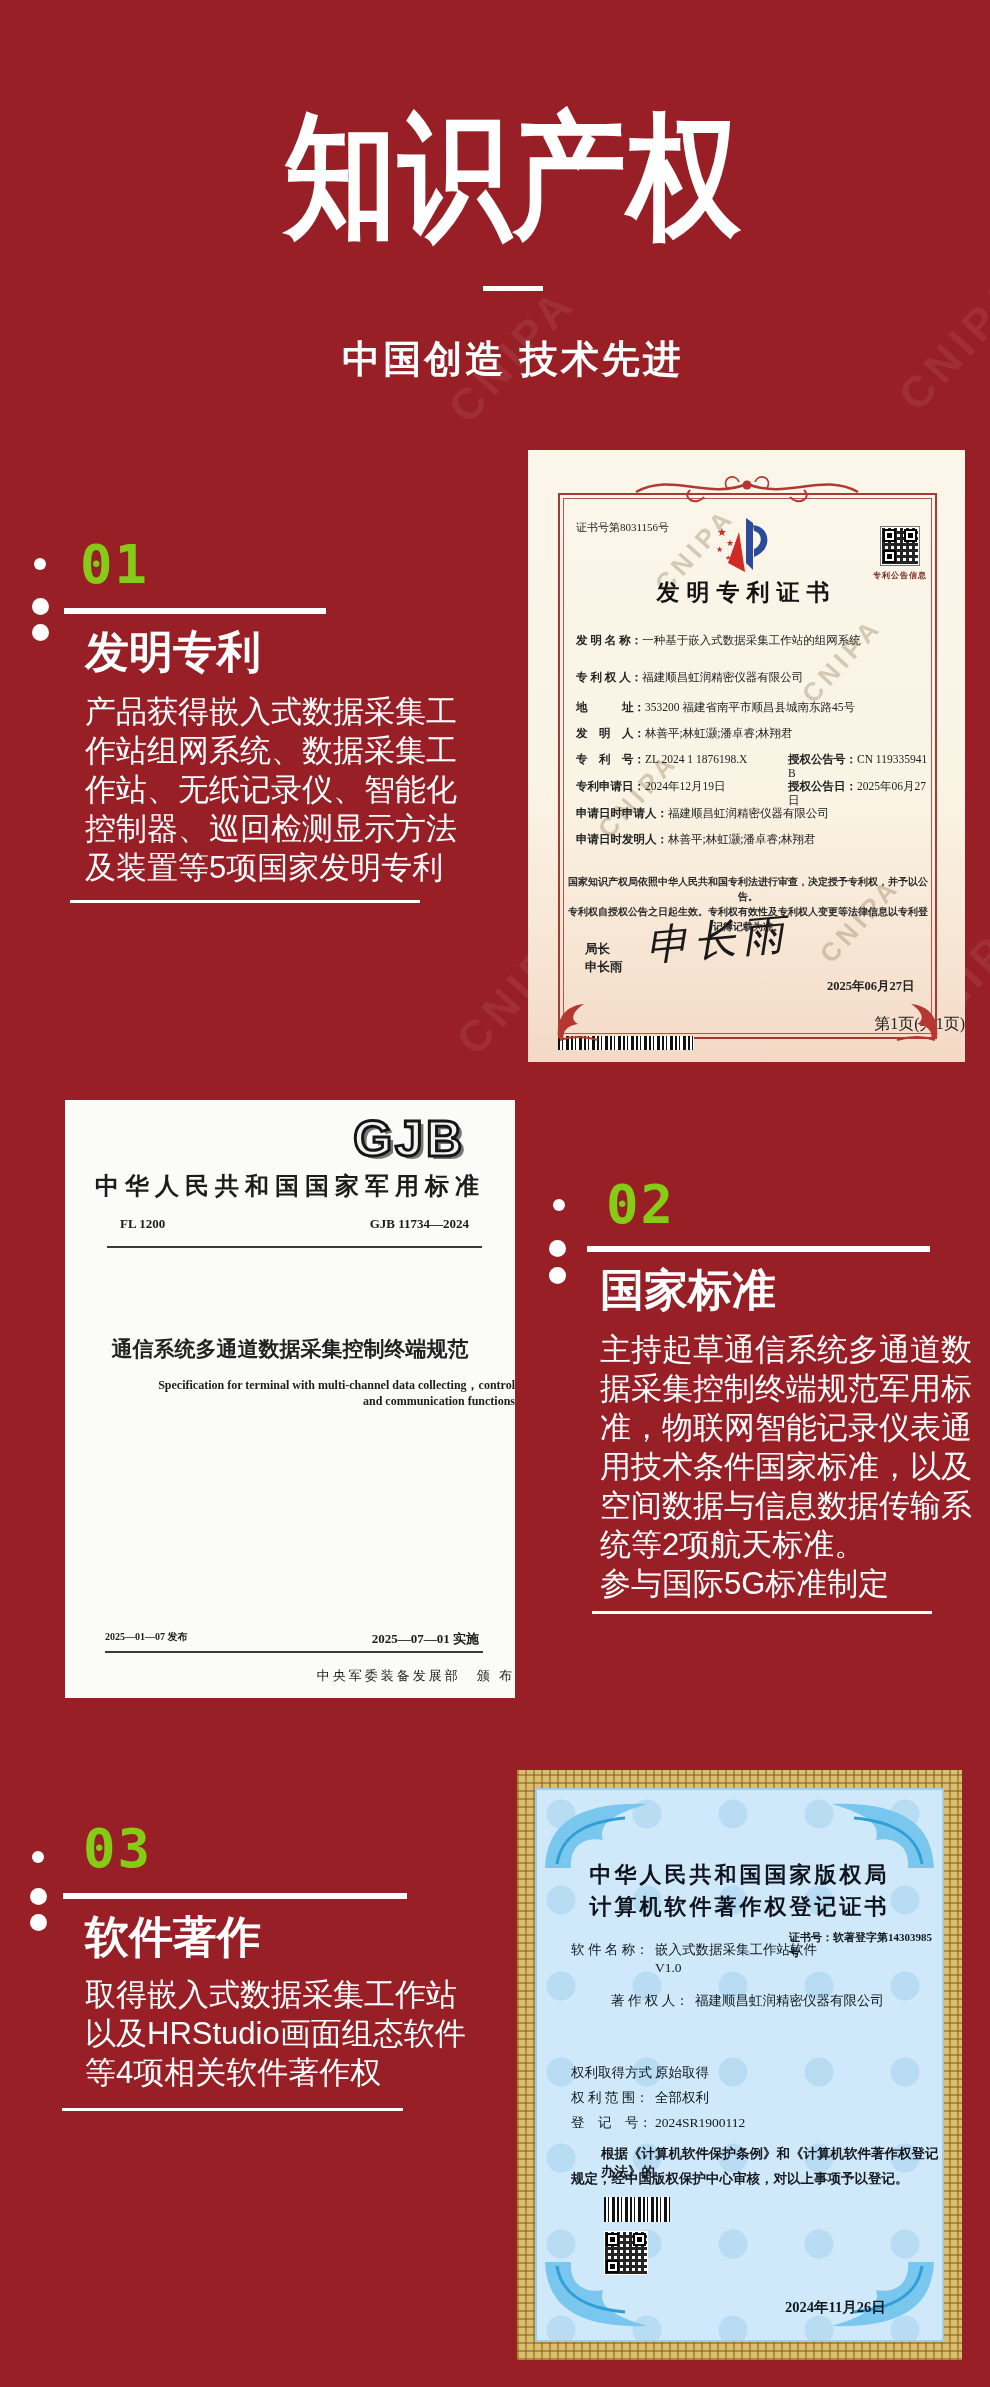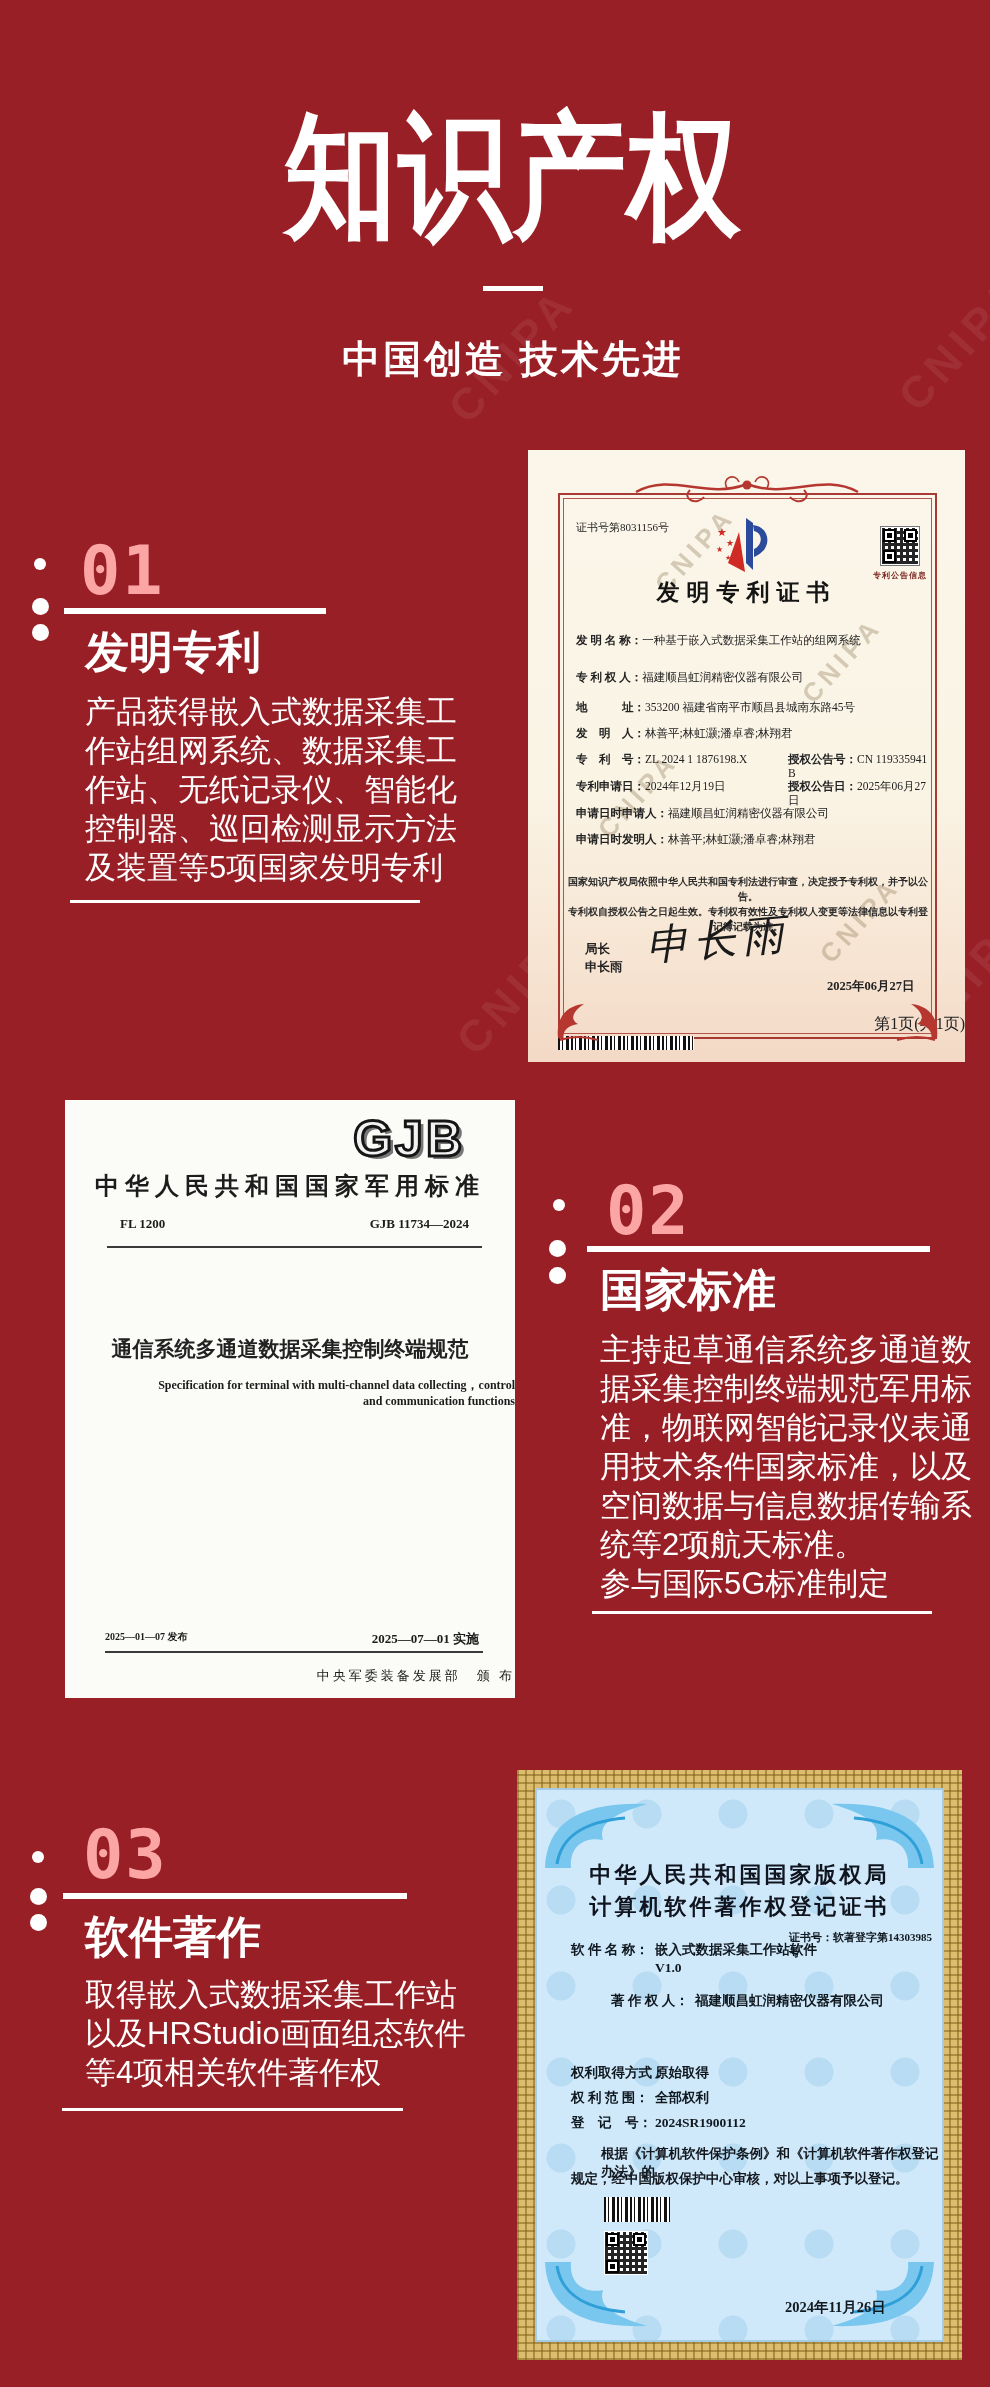--- a/index.html
+++ b/index.html
@@ -6,22 +6,22 @@
   .canvas{position:relative;width:990px;height:2387px;background:#991F26;overflow:hidden;
           font-family:"Liberation Sans",sans-serif;}
   .center{position:absolute;left:36px;right:0;text-align:center;}
   .main-title{top:108px;color:#fff;font-size:136px;font-weight:900;line-height:1;margin:0;
               transform:scaleX(.83);letter-spacing:2px;}
   .title-dash{position:absolute;left:483px;top:286px;width:60px;height:5px;background:#fff;}
   .subtitle{top:334px;color:#fff;font-size:38px;font-weight:600;letter-spacing:3px;}
   .wm{position:absolute;color:rgba(255,255,255,.07);font-weight:700;letter-spacing:6px;
       transform:rotate(-48deg);font-size:44px;}
   .dot{position:absolute;border-radius:50%;background:#fff;}
-  .num{position:absolute;font-family:"DejaVu Sans Mono",monospace;font-weight:700;color:#fca5a5;
-       font-size:67px;line-height:1;letter-spacing:2px;}
+  .num{position:absolute;font-family:"DejaVu Sans Mono",monospace;font-weight:700;color:#84cc16;
+       font-size:54px;line-height:1;letter-spacing:2px;}
   .numline{position:absolute;height:6px;background:#fff;}
   .sec-title{position:absolute;color:#fff;font-size:44px;font-weight:800;line-height:1;}
   .sec-body{position:absolute;color:#fff;font-size:31px;line-height:39px;width:382px;font-weight:400;}
   .sec-underline{position:absolute;height:3px;background:#fff;}
 
   
   .p-cert{position:absolute;left:528px;top:450px;width:437px;height:612px;
           background:linear-gradient(180deg,#fbf6ea 0%,#faf4e5 55%,#f7e5d3 82%,#f3d9c6 100%);
           font-family:"Liberation Serif",serif;color:#222;}
   .p-inner{position:absolute;left:30px;right:28px;top:43px;bottom:23px;border:2px solid #a83a33;}
@@ -83,21 +83,21 @@
                        repeating-linear-gradient(90deg,rgba(125,92,22,.5) 0 2px,transparent 2px 8px);
       font-family:"Liberation Serif",serif;}
   .sw-inner{position:absolute;inset:18px;background-color:#cfe9fa;border:2px solid #a4cbe3;
       background-image:radial-gradient(circle 16px at 24px 24px,rgba(140,195,228,.35) 0 14px,transparent 15px);
       background-size:86px 86px;color:#101820;}
   .sw-t1{position:absolute;left:0;right:0;top:70px;text-align:center;font-size:22px;
          font-weight:700;letter-spacing:3px;color:#10141f;}
   .sw-t2{position:absolute;left:0;right:0;top:102px;text-align:center;font-size:22px;
          font-weight:700;letter-spacing:3px;color:#10141f;}
   .sw-certno{position:absolute;left:252px;top:140px;font-size:11px;font-weight:700;}
-  .sw-row{position:absolute;left:34px;font-size:13.5px;font-weight:700;line-height:16px;}
+  .sw-row{position:absolute;left:34px;font-size:13.5px;font-weight:400;line-height:16px;}
   .sw-val{position:absolute;left:84px;top:0;white-space:nowrap;}
   .sw-stmt{position:absolute;font-size:13.5px;font-weight:700;color:#14181f;}
   .sw-barcode{left:67px;top:407px;width:66px;height:25px;}
   .sw-qr{left:67px;top:441px;width:44px;height:44px;border:none;}
   .sw-date{position:absolute;left:248px;top:508px;font-size:14.5px;font-weight:700;}
   .sw-corner{position:absolute;}
 </style>
 </head>
 <body>
 

